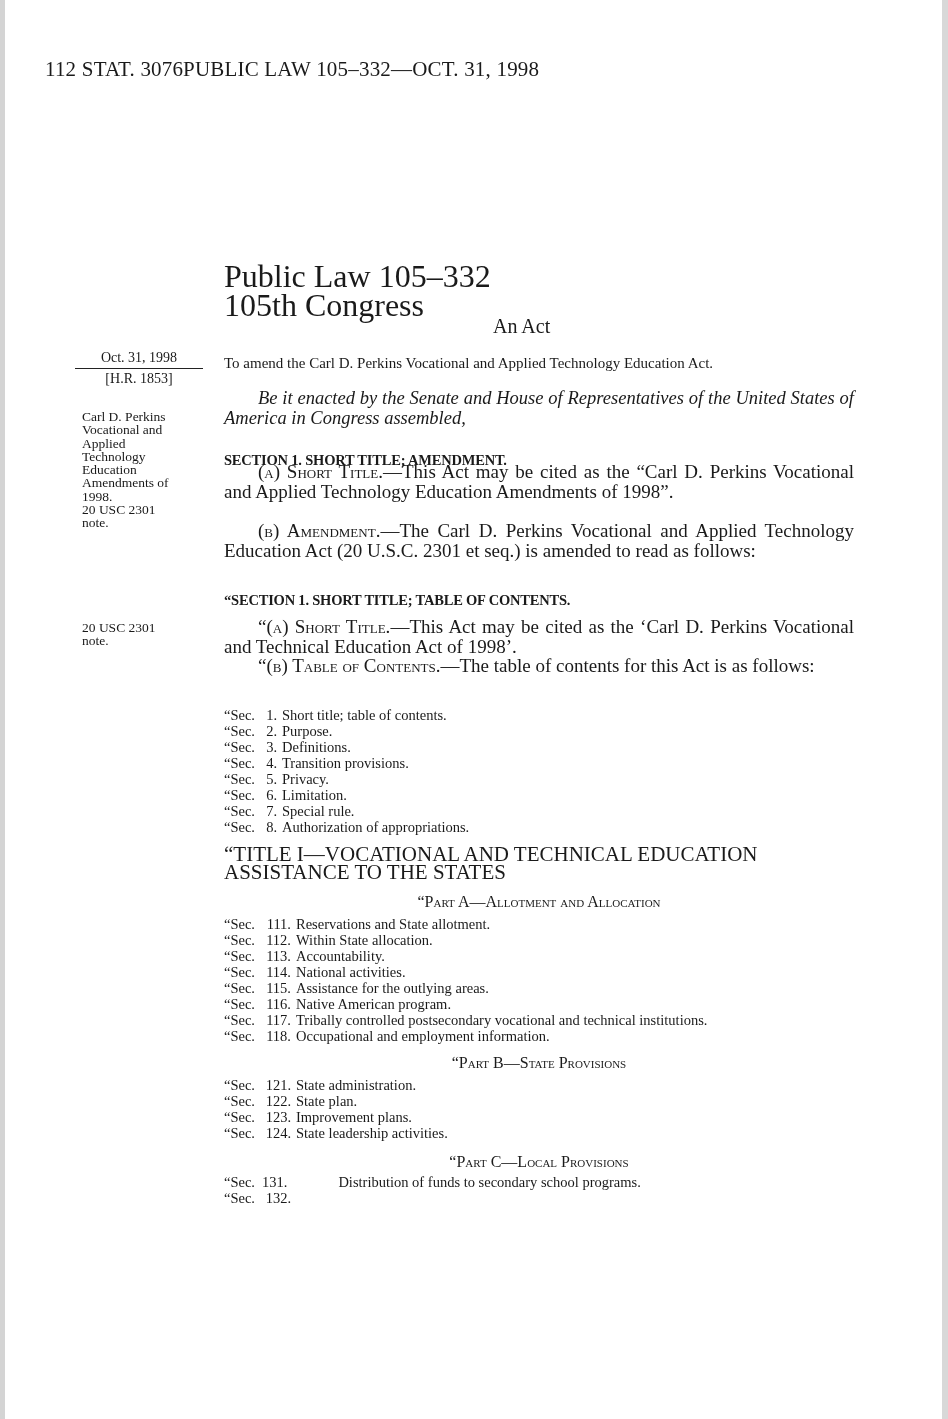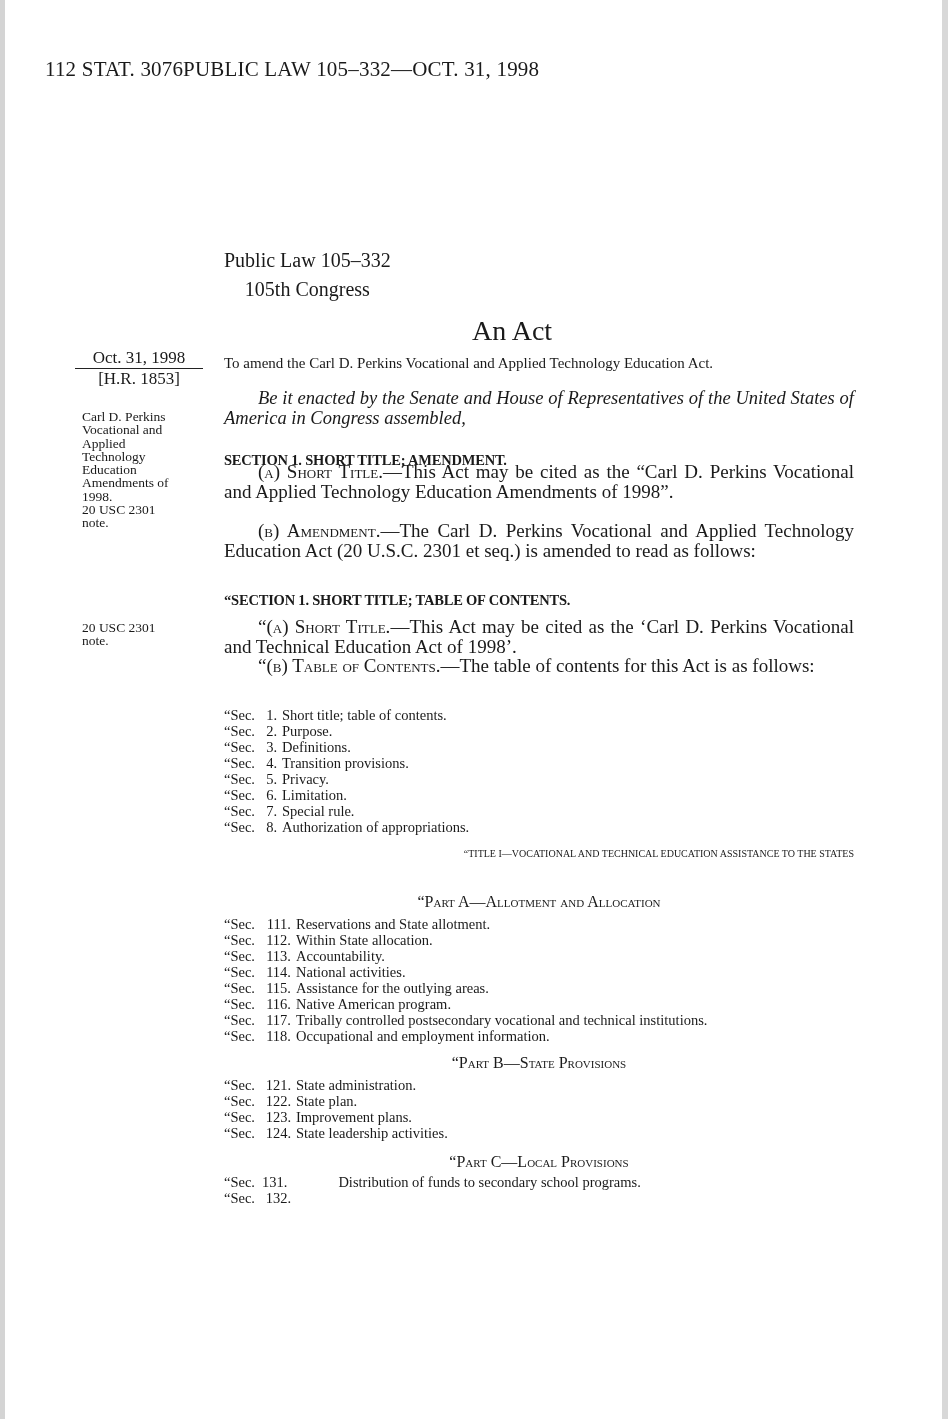--- a/index.html
+++ b/index.html
@@ -11,24 +11,24 @@
     position: relative;
   }
   .edge-left { position: absolute; left: 0; top: 0; width: 5px; height: 1419px; background: #d4d4d4; }
   .edge-right { position: absolute; right: 0; top: 0; width: 6px; height: 1419px; background: #d8d8d8; }
   .abs { position: absolute; white-space: nowrap; }
 
   .running-head { top: 57px; font-size: 21px; letter-spacing: 0.2px; }
   .stat-ref { left: 45px; }
   .law-ref { left: 183px; text-align: right; }
 
-  .law-title { left: 224px; top: 246px; font-size: 20px; line-height: 29px; text-align: center; }
-  .act-heading { left: 472px; top: 315px; font-size: 28px; }
-
-  .margin-date { left: 75px; top: 349px; width: 128px; text-align: center; font-size: 17px; line-height: 17px; }
+  .law-title { left: 224px; top: 262px; font-size: 32px; line-height: 29px; }
+  .act-heading { left: 493px; top: 315px; font-size: 20px; }
+
+  .margin-date { left: 75px; top: 349px; width: 128px; text-align: center; font-size: 14px; line-height: 17px; }
   .margin-date .rule { border-top: 1px solid #222; margin: 2px 0 1px 0; }
 
   .margin-note { left: 82px; font-size: 13.5px; line-height: 13.3px; white-space: normal; width: 120px; }
   .mn1 { top: 410px; }
   .mn2 { top: 621px; }
 
   .body-col { left: 224px; width: 630px; white-space: normal; }
   .purpose { top: 355px; font-size: 15px; }
   .enacting { top: 388px; font-size: 18.5px; line-height: 20px; font-style: italic; text-align: justify; text-indent: 34px; }
   .sec-head { font-size: 14.5px; font-weight: bold; letter-spacing: -0.2px; }
@@ -41,21 +41,21 @@
   .pd { top: 656px; }
   .sc { font-variant: small-caps; }
 
   .toc { font-size: 14.5px; line-height: 16px; }
   .toc-row { display: flex; white-space: nowrap; }
   .toc-sec { width: 35px; }
   .toc-num-s { width: 18px; text-align: right; padding-right: 5px; }
   .toc-num-l { width: 32px; text-align: right; padding-right: 5px; }
   .toc-text { white-space: normal; text-align: justify; text-align-last: left; }
   .toc1 { top: 707px; }
-  .title-head { top: 845px; font-size: 10px; line-height: 18px; text-align: right; white-space: normal; left: 224px; width: 630px; }
+  .title-head { top: 845px; font-size: 21px; line-height: 18px; text-align: left; white-space: normal; left: 224px; width: 630px; }
   .part-head { font-size: 16px; text-align: center; left: 224px; width: 630px; font-variant: small-caps; }
   .pA { top: 893px; }
   .toc2 { top: 916px; }
   .pB { top: 1054px; }
   .toc3 { top: 1077px; }
   .pC { top: 1153px; }
   .toc4 { top: 1174px; }
   .toc-wrap .toc-text { width: 545px; margin-left: 46px; }
 </style>
 </head>

